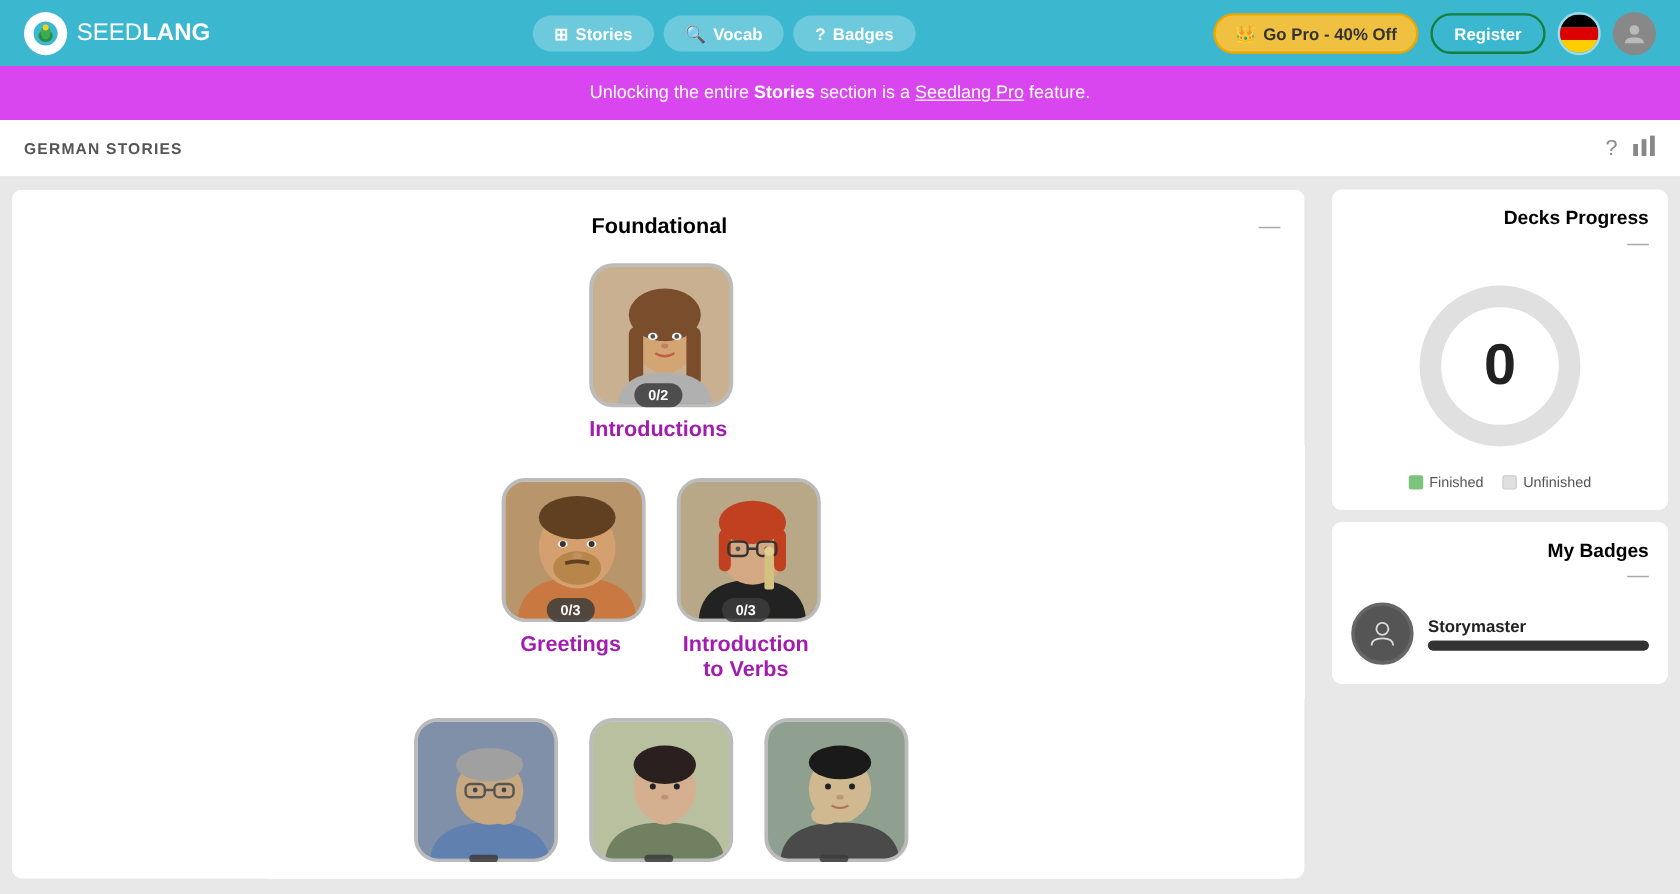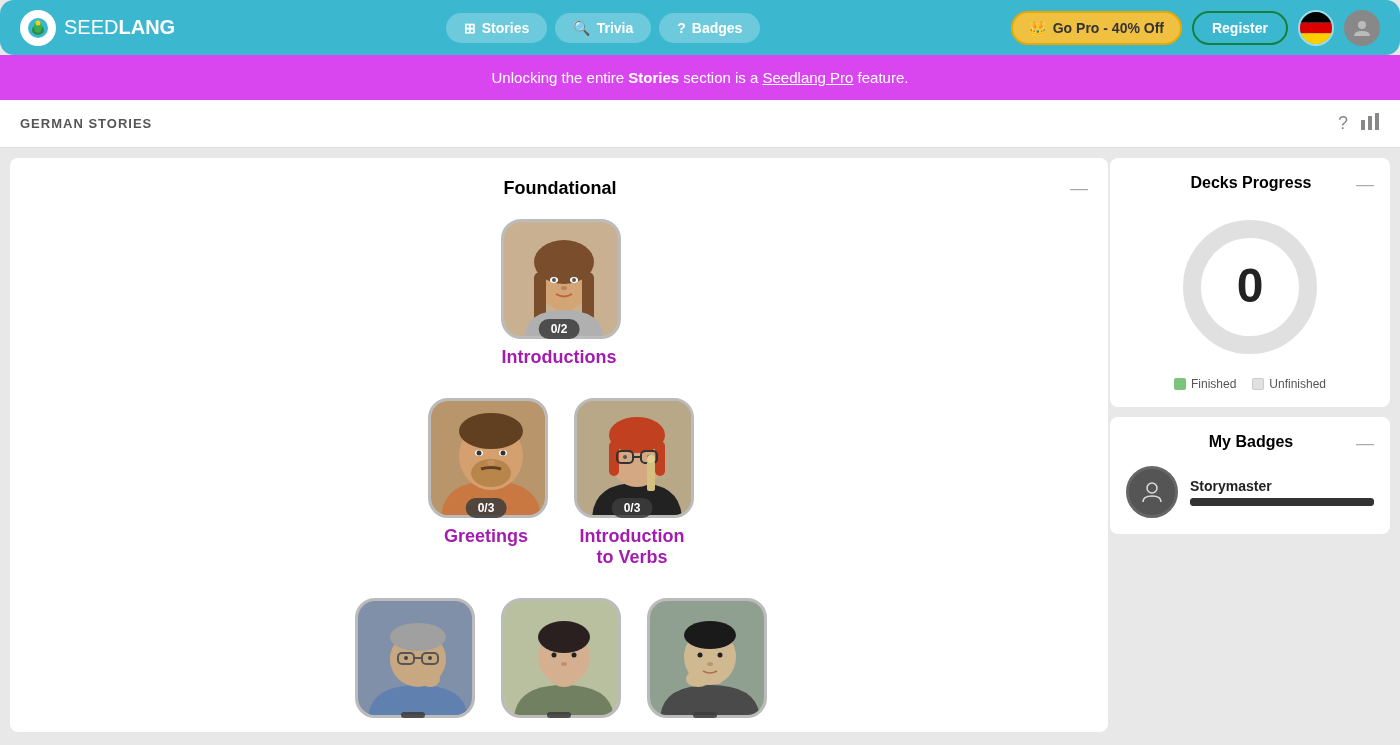--- a/index.html
+++ b/index.html
@@ -6,21 +6,20 @@
     body { font-family: -apple-system, BlinkMacSystemFont, 'Segoe UI', sans-serif; background: #e8e8e8; width: 1400px; height: 745px; overflow: hidden; }
 
     
     .header {
       background: #3bb8d0;
       height: 55px;
       display: flex;
       align-items: center;
       padding: 0 20px;
       gap: 20px;
-      border-radius: 14px;
     }
     .logo-area {
       display: flex;
       align-items: center;
       gap: 8px;
       margin-right: 20px;
     }
     .logo-icon {
       width: 36px;
       height: 36px;
@@ -141,21 +140,21 @@
       font-size: 18px;
       color: #888;
     }
 
     
     .main-area {
       display: flex;
       height: calc(745px - 55px - 49px - 47px);
       background: #e8e8e8;
       padding: 10px;
-      gap: 2px;
+      gap: 23px;
     }
 
     
     .stories-panel {
       flex: 1;
       background: white;
       border-radius: 8px;
       overflow-y: auto;
       padding: 20px;
     }
@@ -244,22 +243,23 @@
     .right-card {
       background: white;
       border-radius: 8px;
       padding: 16px;
     }
 
     
     .card-header {
       display: flex;
       justify-content: space-between;
-      align-items: flex-start;
+      align-items: flex-end;
       margin-bottom: 12px;
+      flex-direction: column;
     }
     .card-title {
       font-size: 16px;
       font-weight: 700;
       text-align: center;
       flex: 1;
     }
     .card-collapse {
       background: none;
       border: none;
@@ -381,21 +381,21 @@
     </span>
   </div>
 
   <div class="nav-buttons">
     <button class="nav-btn">
       <span class="nav-btn-icon">⊞</span>
       <span>Stories</span>
     </button>
     <button class="nav-btn">
       <span class="nav-btn-icon">🔍</span>
-      <span>Trivia</span>
+      <span>Vocab</span>
     </button>
     <button class="nav-btn">
       <span class="nav-btn-icon">?</span>
       <span>Badges</span>
     </button>
   </div>
 
   <div class="header-right">
     <button class="go-pro-btn">
       <span>👑</span>

